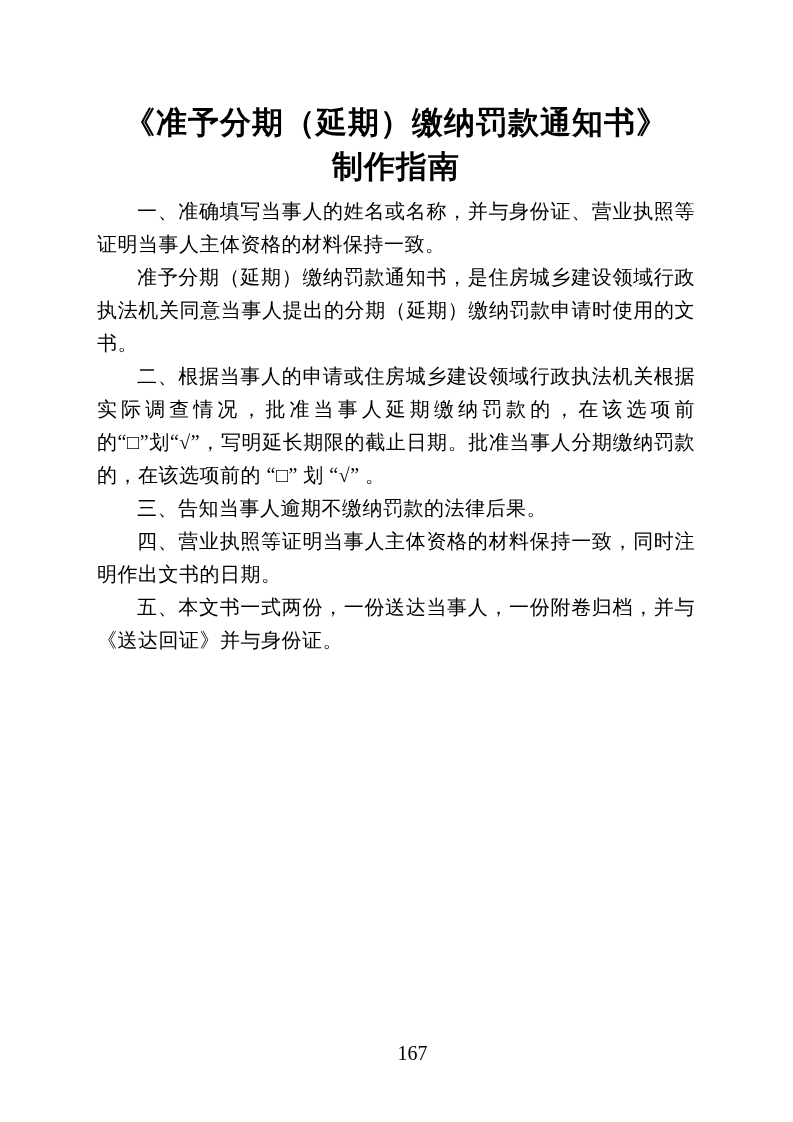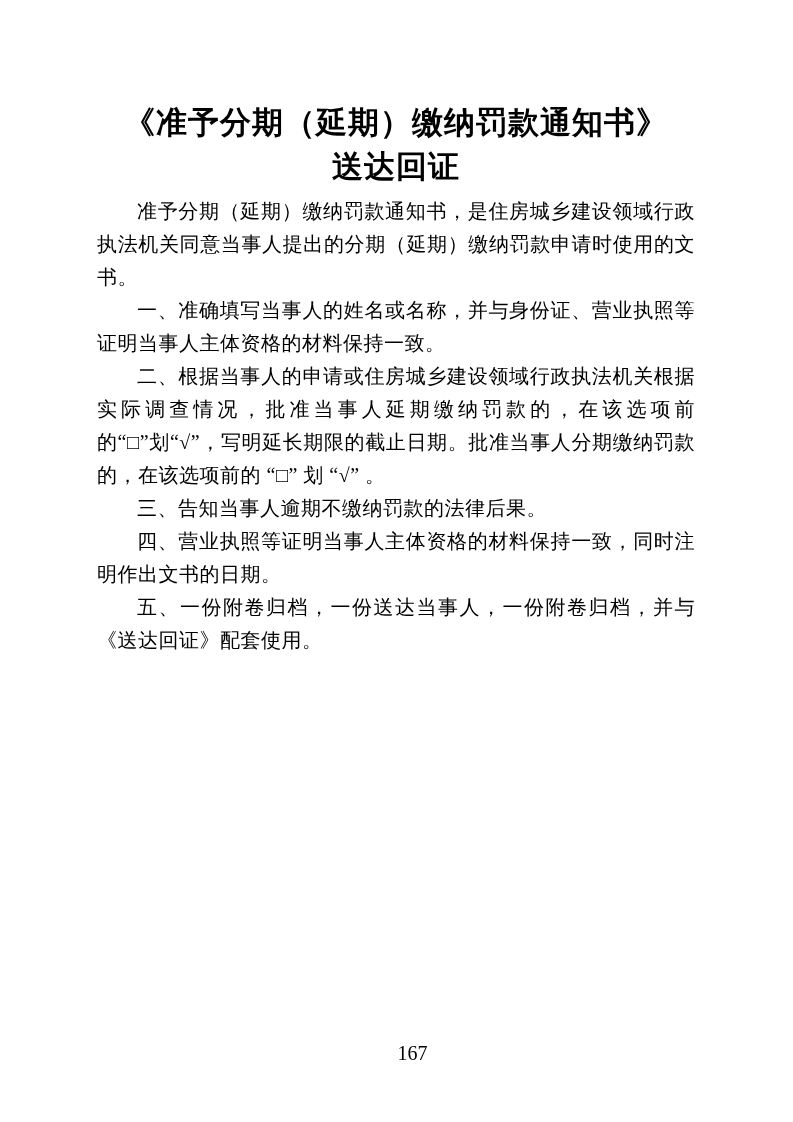--- a/index.html
+++ b/index.html
@@ -55,25 +55,25 @@
     line-height: 28px;
   }
 </style>
 </head>
 <body>
 
 <div class="page">
   <div class="content">
     <h1 class="doc-title">
       <span class="title-line">《准予分期（延期）缴纳罚款通知书》</span>
-      <span class="title-line">送达回证</span>
+      <span class="title-line">制作指南</span>
     </h1>
     <div class="body-text">
+      <p>一、准确填写当事人的姓名或名称，并与身份证、营业执照等证明当事人主体资格的材料保持一致。</p>
       <p>准予分期（延期）缴纳罚款通知书，是住房城乡建设领域行政执法机关同意当事人提出的分期（延期）缴纳罚款申请时使用的文书。</p>
-      <p>一、准确填写当事人的姓名或名称，并与身份证、营业执照等证明当事人主体资格的材料保持一致。</p>
       <p>二、根据当事人的申请或住房城乡建设领域行政执法机关根据实际调查情况，批准当事人延期缴纳罚款的，在该选项前的“□”划“√”，写明延长期限的截止日期。批准当事人分期缴纳罚款的，在该选项前的 “□” 划 “√” 。</p>
       <p>三、告知当事人逾期不缴纳罚款的法律后果。</p>
       <p>四、营业执照等证明当事人主体资格的材料保持一致，同时注明作出文书的日期。</p>
-      <p>五、一份附卷归档，一份送达当事人，一份附卷归档，并与《送达回证》配套使用。</p>
+      <p>五、本文书一式两份，一份送达当事人，一份附卷归档，并与《送达回证》并与身份证。</p>
     </div>
   </div>
   <div class="page-number">167</div>
 </div>
 
 </body></html>

